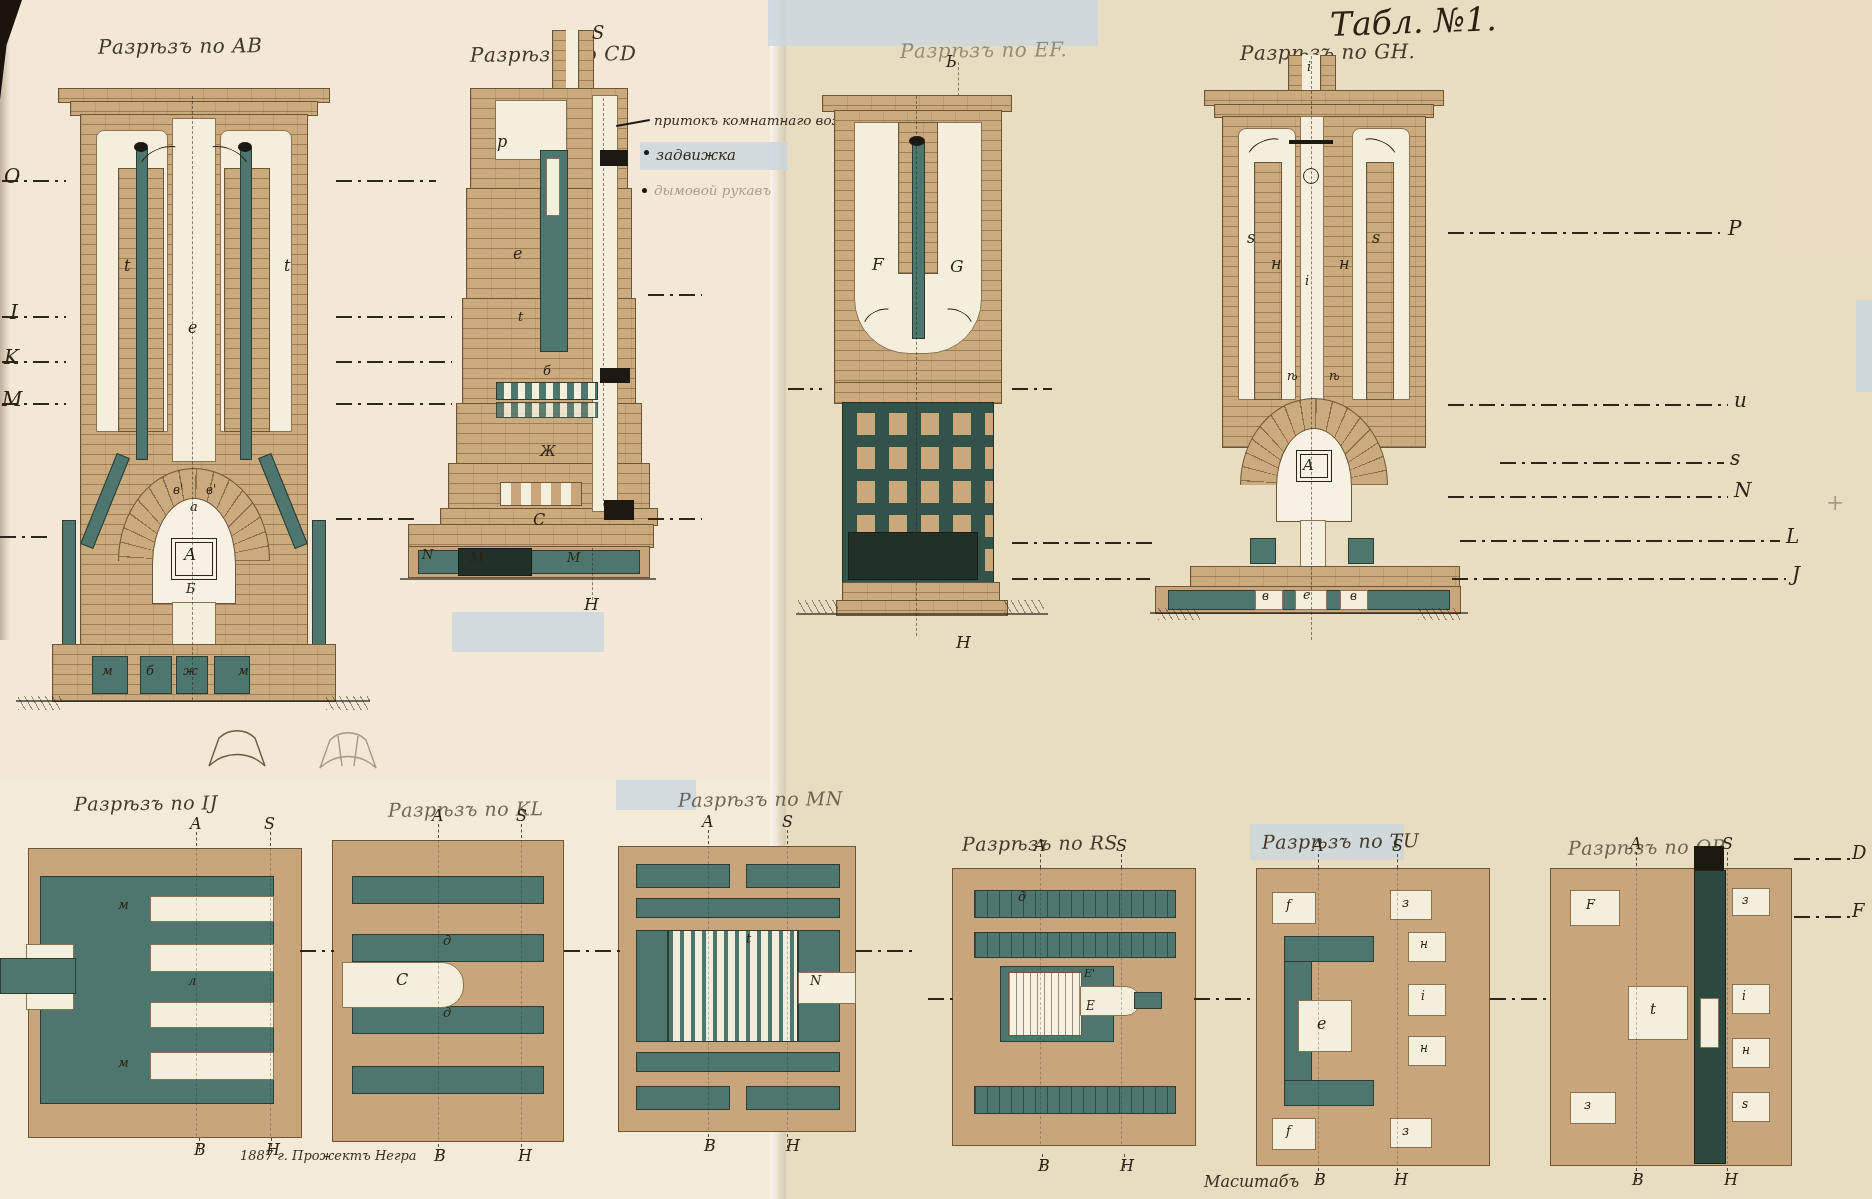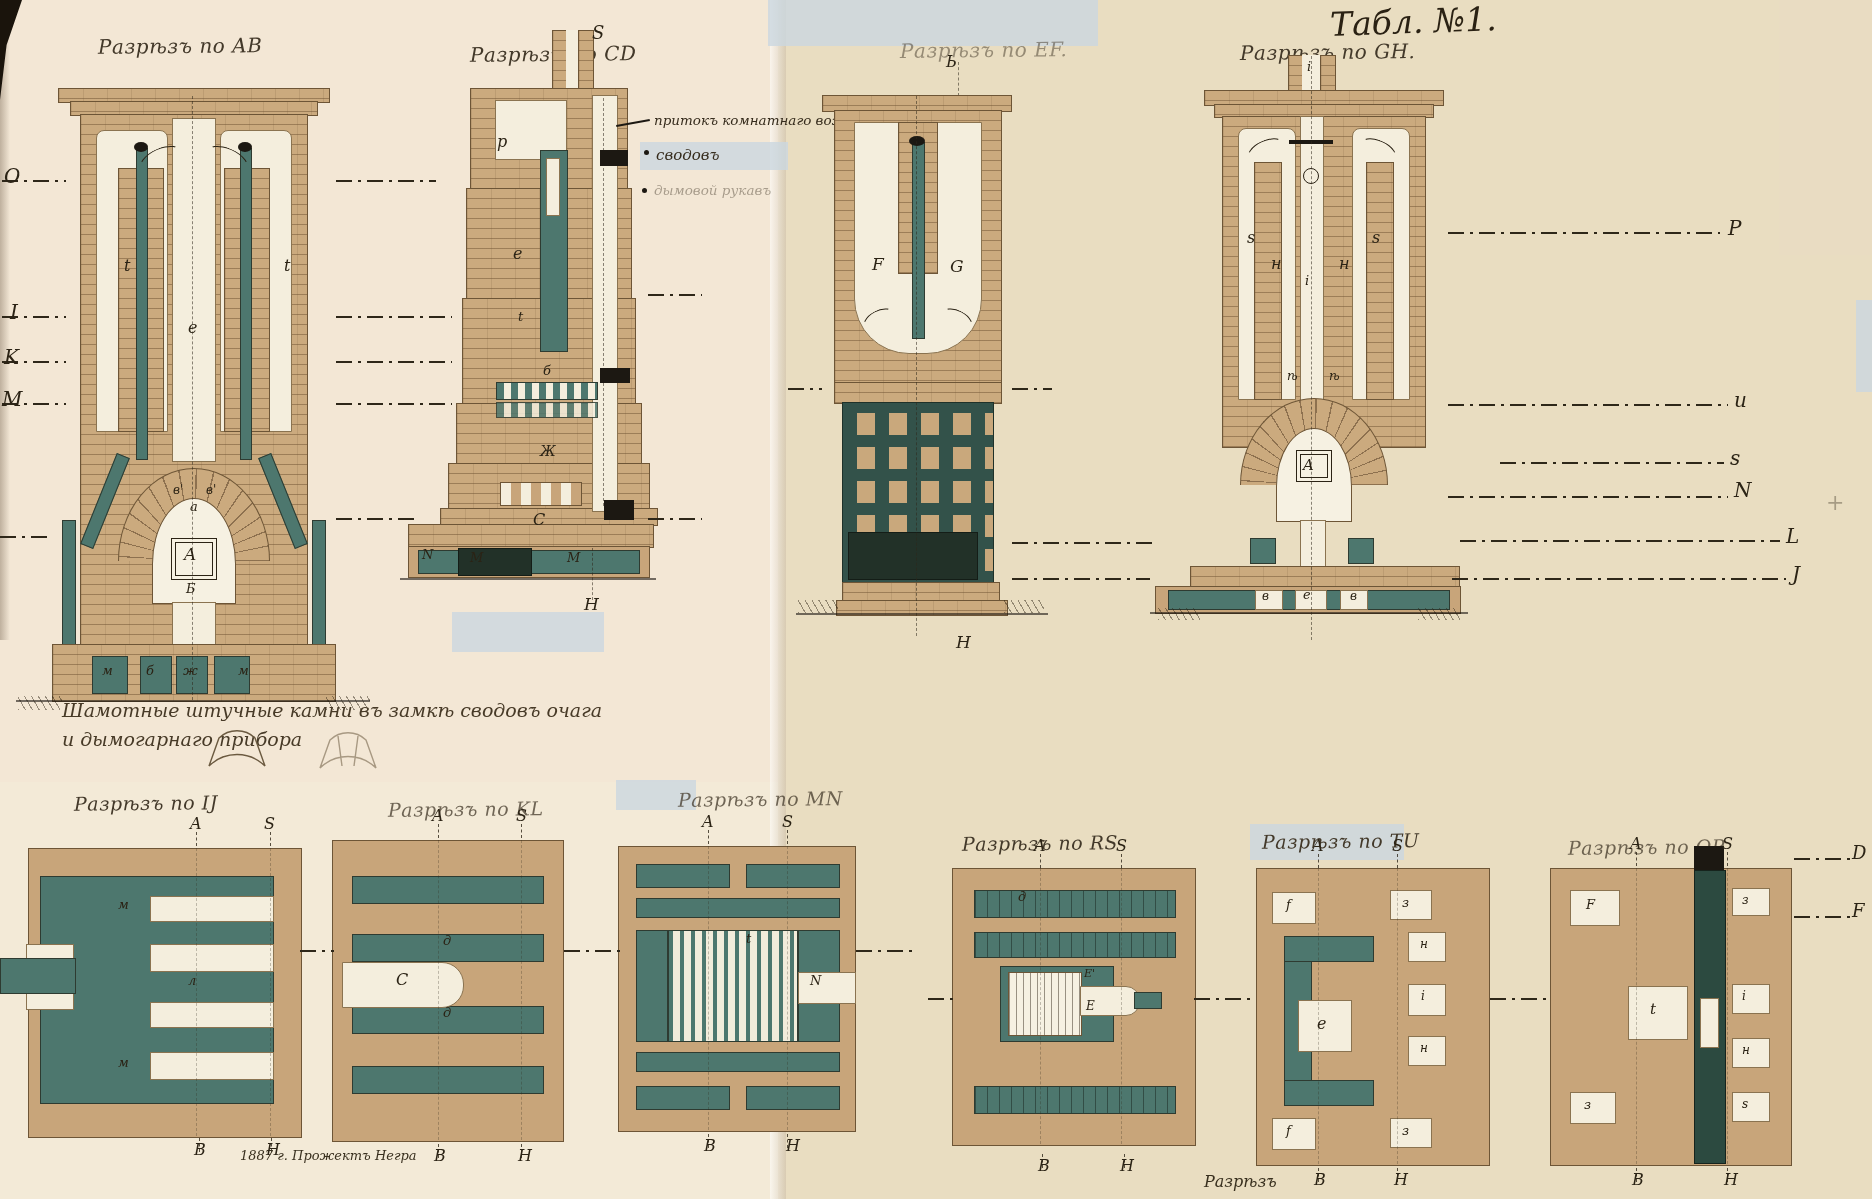--- a/index.html
+++ b/index.html
@@ -141,21 +141,21 @@
     <div class="abs tan" style="left:408px;top:546px;width:240px;height:30px;"></div>
     <div class="abs teal" style="left:418px;top:550px;width:220px;height:22px;"></div>
     <div class="abs dark" style="left:458px;top:548px;width:72px;height:26px;"></div>
     <div class="abs ink" style="left:400px;top:578px;width:256px;height:2px;opacity:.6;"></div>
     <div class="abs vdash" style="left:592px;top:548px;height:52px;"></div>
     
     <div class="abs ink" style="left:616px;top:122px;width:34px;height:2px;transform:rotate(-10deg);"></div>
     <div class="abs ink" style="left:644px;top:150px;width:5px;height:5px;border-radius:50%;"></div>
     <div class="abs ink" style="left:642px;top:188px;width:5px;height:5px;border-radius:50%;"></div>
     <div class="abs small" style="left:654px;top:112px;">притокъ комнатнаго воздуха</div>
-    <div class="abs small" style="left:656px;top:146px;font-size:15px;">сводовъ</div>
+    <div class="abs small" style="left:656px;top:146px;font-size:15px;">задвижка</div>
     <div class="abs small" style="left:654px;top:182px;opacity:.4;filter:blur(.4px);">дымовой рукавъ</div>
   </div>
 
   
   <div style="display:contents">
     <div class="abs lbl" style="left:900px;top:38px;opacity:.5;">Разрѣзъ по EF.</div>
     <div class="abs vdash" style="left:958px;top:62px;height:34px;"></div>
     <div class="abs brick" style="left:822px;top:95px;width:188px;height:15px;"></div>
     <div class="abs brick" style="left:834px;top:110px;width:166px;height:272px;"></div>
     <div class="abs white" style="left:854px;top:122px;width:126px;height:230px;border-radius:0 0 55px 55px;"></div>
@@ -205,21 +205,20 @@
     <div class="abs white" style="left:1340px;top:590px;width:26px;height:18px;"></div>
     <div class="abs hatch" style="left:1158px;top:608px;width:42px;height:12px;"></div>
     <div class="abs hatch" style="left:1418px;top:608px;width:42px;height:12px;"></div>
     <div class="abs ink" style="left:1150px;top:612px;width:318px;height:2px;opacity:.6;"></div>
     <div class="abs vdash" style="left:1311px;top:56px;height:584px;"></div>
     <div class="abs curve" style="left:1246px;top:140px;width:40px;height:24px;transform:rotate(-24deg);"></div>
     <div class="abs curve" style="left:1356px;top:140px;width:40px;height:24px;transform:rotate(24deg);"></div>
   </div>
 
   
-  <div class="abs note" style="left:62px;top:696px;width:545px;">Шамотные штучные камни въ замкѣ сводовъ очага и дымогарнаго прибора</div>
   <div class="abs" style="left:205px;top:726px;width:64px;height:42px;">
     <svg width="64" height="42" viewBox="0 0 64 42">
         <path d="M4 40 A40 40 0 0 1 60 40 L50 12 A26 26 0 0 0 14 12 Z" fill="none" stroke="#6b5a40" stroke-width="1.4"></path>
       </svg>
   </div>
   <div class="abs" style="left:316px;top:728px;width:64px;height:42px;opacity:.55;">
     <svg width="64" height="42" viewBox="0 0 64 42">
         <path d="M4 40 A40 40 0 0 1 60 40 L50 12 A26 26 0 0 0 14 12 Z M22 8 L26 38 M42 8 L38 38" fill="none" stroke="#6b5a40" stroke-width="1.4"></path>
       </svg>
   </div>
@@ -373,18 +372,18 @@
   <div class="abs dd" style="left:564px;top:950px;width:56px;"></div>
   <div class="abs dd" style="left:856px;top:950px;width:56px;"></div>
   <div class="abs dd" style="left:928px;top:998px;width:28px;"></div>
   <div class="abs dd" style="left:1194px;top:998px;width:60px;"></div>
   <div class="abs dd" style="left:1490px;top:998px;width:58px;"></div>
   <div class="abs dd" style="left:1794px;top:858px;width:58px;"></div>
   <div class="abs dd" style="left:1794px;top:916px;width:58px;"></div>
 
   
   <div class="abs credit" style="left:240px;top:1148px;">1887 г. Прожектъ Негра</div>
-  <div class="abs credit" style="left:1204px;top:1172px;font-size:16px;">Разрѣзъ</div>
+  <div class="abs credit" style="left:1204px;top:1172px;font-size:16px;">Масштабъ</div>
 
   
   <div style="display:contents"><span class="glyph" style="left: 4px; top: 166px; font-size: 20px;">O</span><span class="glyph" style="left: 10px; top: 302px; font-size: 20px;">I</span><span class="glyph" style="left: 4px; top: 347px; font-size: 20px;">K</span><span class="glyph" style="left: 2px; top: 389px; font-size: 20px;">M</span><span class="glyph" style="left: 1728px; top: 218px; font-size: 20px;">P</span><span class="glyph" style="left: 1734px; top: 390px; font-size: 20px;">u</span><span class="glyph" style="left: 1730px; top: 448px; font-size: 20px;">s</span><span class="glyph" style="left: 1734px; top: 480px; font-size: 20px;">N</span><span class="glyph" style="left: 1786px; top: 526px; font-size: 20px;">L</span><span class="glyph" style="left: 1792px; top: 564px; font-size: 20px;">J</span><span class="glyph" style="left: 1826px; top: 492px; font-size: 22px; opacity: 0.35;">+</span><span class="glyph" style="left: 1852px; top: 844px; font-size: 18px;">D</span><span class="glyph" style="left: 1852px; top: 902px; font-size: 18px;">F</span><span class="glyph" style="left: 124px; top: 258px;">t</span><span class="glyph" style="left: 284px; top: 258px;">t</span><span class="glyph" style="left: 188px; top: 320px;">е</span><span class="glyph" style="left: 173px; top: 484px; font-size: 12px;">в'</span><span class="glyph" style="left: 206px; top: 484px; font-size: 12px;">в'</span><span class="glyph" style="left: 190px; top: 500px; font-size: 13px;">а</span><span class="glyph" style="left: 184px; top: 546px; font-size: 17px;">A</span><span class="glyph" style="left: 186px; top: 582px; font-size: 13px;">Б</span><span class="glyph" style="left: 102px; top: 664px; font-size: 13px;">м</span><span class="glyph" style="left: 146px; top: 664px; font-size: 13px;">б</span><span class="glyph" style="left: 183px; top: 664px; font-size: 13px;">ж</span><span class="glyph" style="left: 238px; top: 664px; font-size: 13px;">м</span><span class="glyph" style="left: 592px; top: 24px; font-size: 18px;">S</span><span class="glyph" style="left: 497px; top: 134px;">р</span><span class="glyph" style="left: 513px; top: 246px;">е</span><span class="glyph" style="left: 518px; top: 310px; font-size: 13px;">t</span><span class="glyph" style="left: 543px; top: 364px; font-size: 13px;">б</span><span class="glyph" style="left: 540px; top: 444px; font-size: 14px;">Ж</span><span class="glyph" style="left: 533px; top: 512px;">С</span><span class="glyph" style="left: 422px; top: 548px; font-size: 13px;">N</span><span class="glyph" style="left: 470px; top: 551px; font-size: 13px;">М</span><span class="glyph" style="left: 567px; top: 551px; font-size: 13px;">М</span><span class="glyph" style="left: 584px; top: 596px; font-size: 17px;">Н</span><span class="glyph" style="left: 946px; top: 54px;">Ь</span><span class="glyph" style="left: 872px; top: 256px; font-size: 17px;">F</span><span class="glyph" style="left: 950px; top: 258px; font-size: 17px;">G</span><span class="glyph" style="left: 956px; top: 634px; font-size: 17px;">Н</span><span class="glyph" style="left: 1307px; top: 60px; font-size: 13px;">i</span><span class="glyph" style="left: 1247px; top: 230px;">s</span><span class="glyph" style="left: 1271px; top: 256px;">н</span><span class="glyph" style="left: 1305px; top: 274px; font-size: 13px;">i</span><span class="glyph" style="left: 1339px; top: 256px;">н</span><span class="glyph" style="left: 1372px; top: 230px;">s</span><span class="glyph" style="left: 1287px; top: 370px; font-size: 12px;">ѣ</span><span class="glyph" style="left: 1329px; top: 370px; font-size: 12px;">ѣ</span><span class="glyph" style="left: 1303px; top: 458px; font-size: 15px;">A</span><span class="glyph" style="left: 1262px; top: 590px; font-size: 12px;">в</span><span class="glyph" style="left: 1303px; top: 588px; font-size: 13px;">е</span><span class="glyph" style="left: 1350px; top: 590px; font-size: 12px;">в</span><span class="glyph" style="left: 118px; top: 898px; font-size: 13px;">м</span><span class="glyph" style="left: 118px; top: 1056px; font-size: 13px;">м</span><span class="glyph" style="left: 188px; top: 974px; font-size: 13px;">л</span><span class="glyph" style="left: 190px; top: 816px;">A</span><span class="glyph" style="left: 264px; top: 816px;">S</span><span class="glyph" style="left: 194px; top: 1142px;">В</span><span class="glyph" style="left: 266px; top: 1142px;">Н</span><span class="glyph" style="left: 443px; top: 934px; font-size: 13px;">д</span><span class="glyph" style="left: 396px; top: 972px;">С</span><span class="glyph" style="left: 443px; top: 1006px; font-size: 13px;">д</span><span class="glyph" style="left: 432px; top: 808px;">A</span><span class="glyph" style="left: 516px; top: 808px;">S</span><span class="glyph" style="left: 434px; top: 1148px;">В</span><span class="glyph" style="left: 518px; top: 1148px;">Н</span><span class="glyph" style="left: 746px; top: 932px; font-size: 13px;">t</span><span class="glyph" style="left: 810px; top: 974px; font-size: 13px;">N</span><span class="glyph" style="left: 702px; top: 814px;">A</span><span class="glyph" style="left: 782px; top: 814px;">S</span><span class="glyph" style="left: 704px; top: 1138px;">В</span><span class="glyph" style="left: 786px; top: 1138px;">Н</span><span class="glyph" style="left: 1018px; top: 890px; font-size: 13px;">д</span><span class="glyph" style="left: 1084px; top: 968px; font-size: 11px;">Е'</span><span class="glyph" style="left: 1086px; top: 1000px; font-size: 12px;">Е</span><span class="glyph" style="left: 1034px; top: 838px;">A</span><span class="glyph" style="left: 1116px; top: 838px;">S</span><span class="glyph" style="left: 1038px; top: 1158px;">В</span><span class="glyph" style="left: 1120px; top: 1158px;">Н</span><span class="glyph" style="left: 1286px; top: 898px; font-size: 13px;">f</span><span class="glyph" style="left: 1402px; top: 896px; font-size: 13px;">з</span><span class="glyph" style="left: 1420px; top: 938px; font-size: 12px;">н</span><span class="glyph" style="left: 1421px; top: 990px; font-size: 12px;">i</span><span class="glyph" style="left: 1420px; top: 1042px; font-size: 12px;">н</span><span class="glyph" style="left: 1317px; top: 1016px;">е</span><span class="glyph" style="left: 1286px; top: 1124px; font-size: 13px;">f</span><span class="glyph" style="left: 1402px; top: 1124px; font-size: 13px;">з</span><span class="glyph" style="left: 1312px; top: 838px;">A</span><span class="glyph" style="left: 1392px; top: 838px;">S</span><span class="glyph" style="left: 1314px; top: 1172px;">В</span><span class="glyph" style="left: 1394px; top: 1172px;">Н</span><span class="glyph" style="left: 1586px; top: 898px; font-size: 13px;">F</span><span class="glyph" style="left: 1742px; top: 894px; font-size: 12px;">з</span><span class="glyph" style="left: 1650px; top: 1002px; font-size: 15px;">t</span><span class="glyph" style="left: 1742px; top: 990px; font-size: 12px;">i</span><span class="glyph" style="left: 1742px; top: 1044px; font-size: 12px;">н</span><span class="glyph" style="left: 1742px; top: 1098px; font-size: 12px;">s</span><span class="glyph" style="left: 1584px; top: 1098px; font-size: 13px;">з</span><span class="glyph" style="left: 1630px; top: 836px;">A</span><span class="glyph" style="left: 1722px; top: 836px;">S</span><span class="glyph" style="left: 1632px; top: 1172px;">В</span><span class="glyph" style="left: 1724px; top: 1172px;">Н</span></div>
 
 </div>
 
 </body></html>

